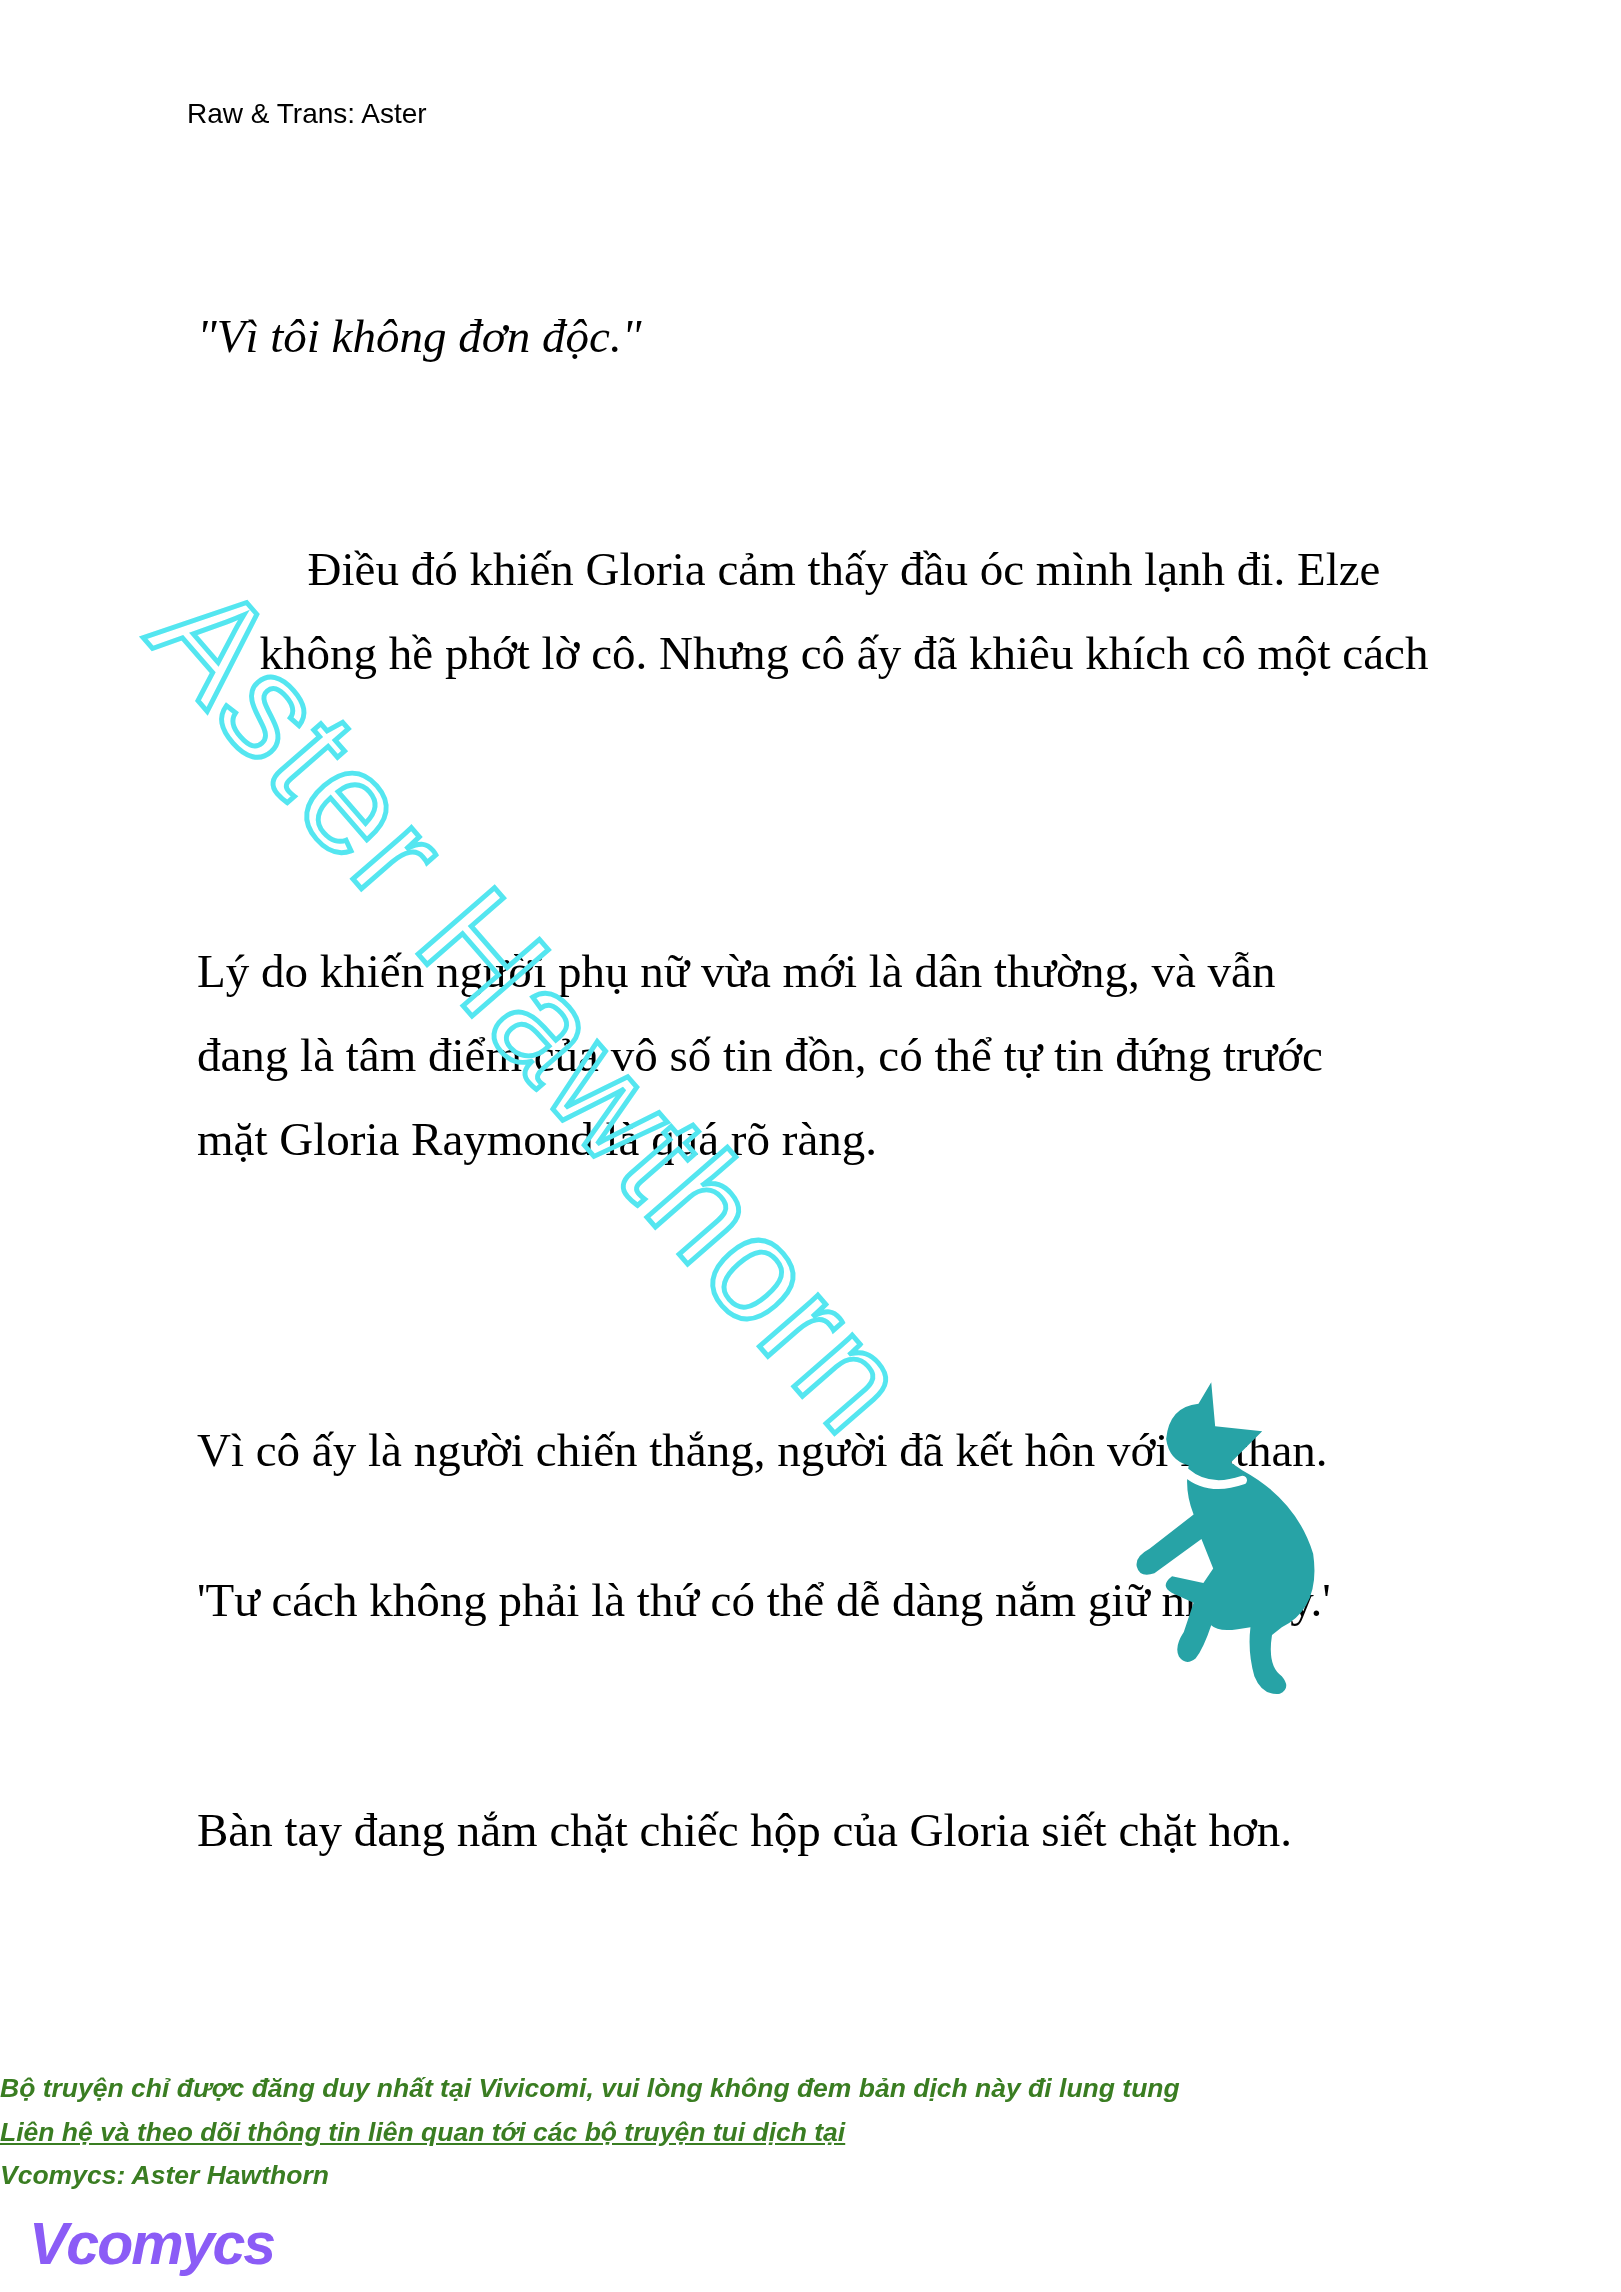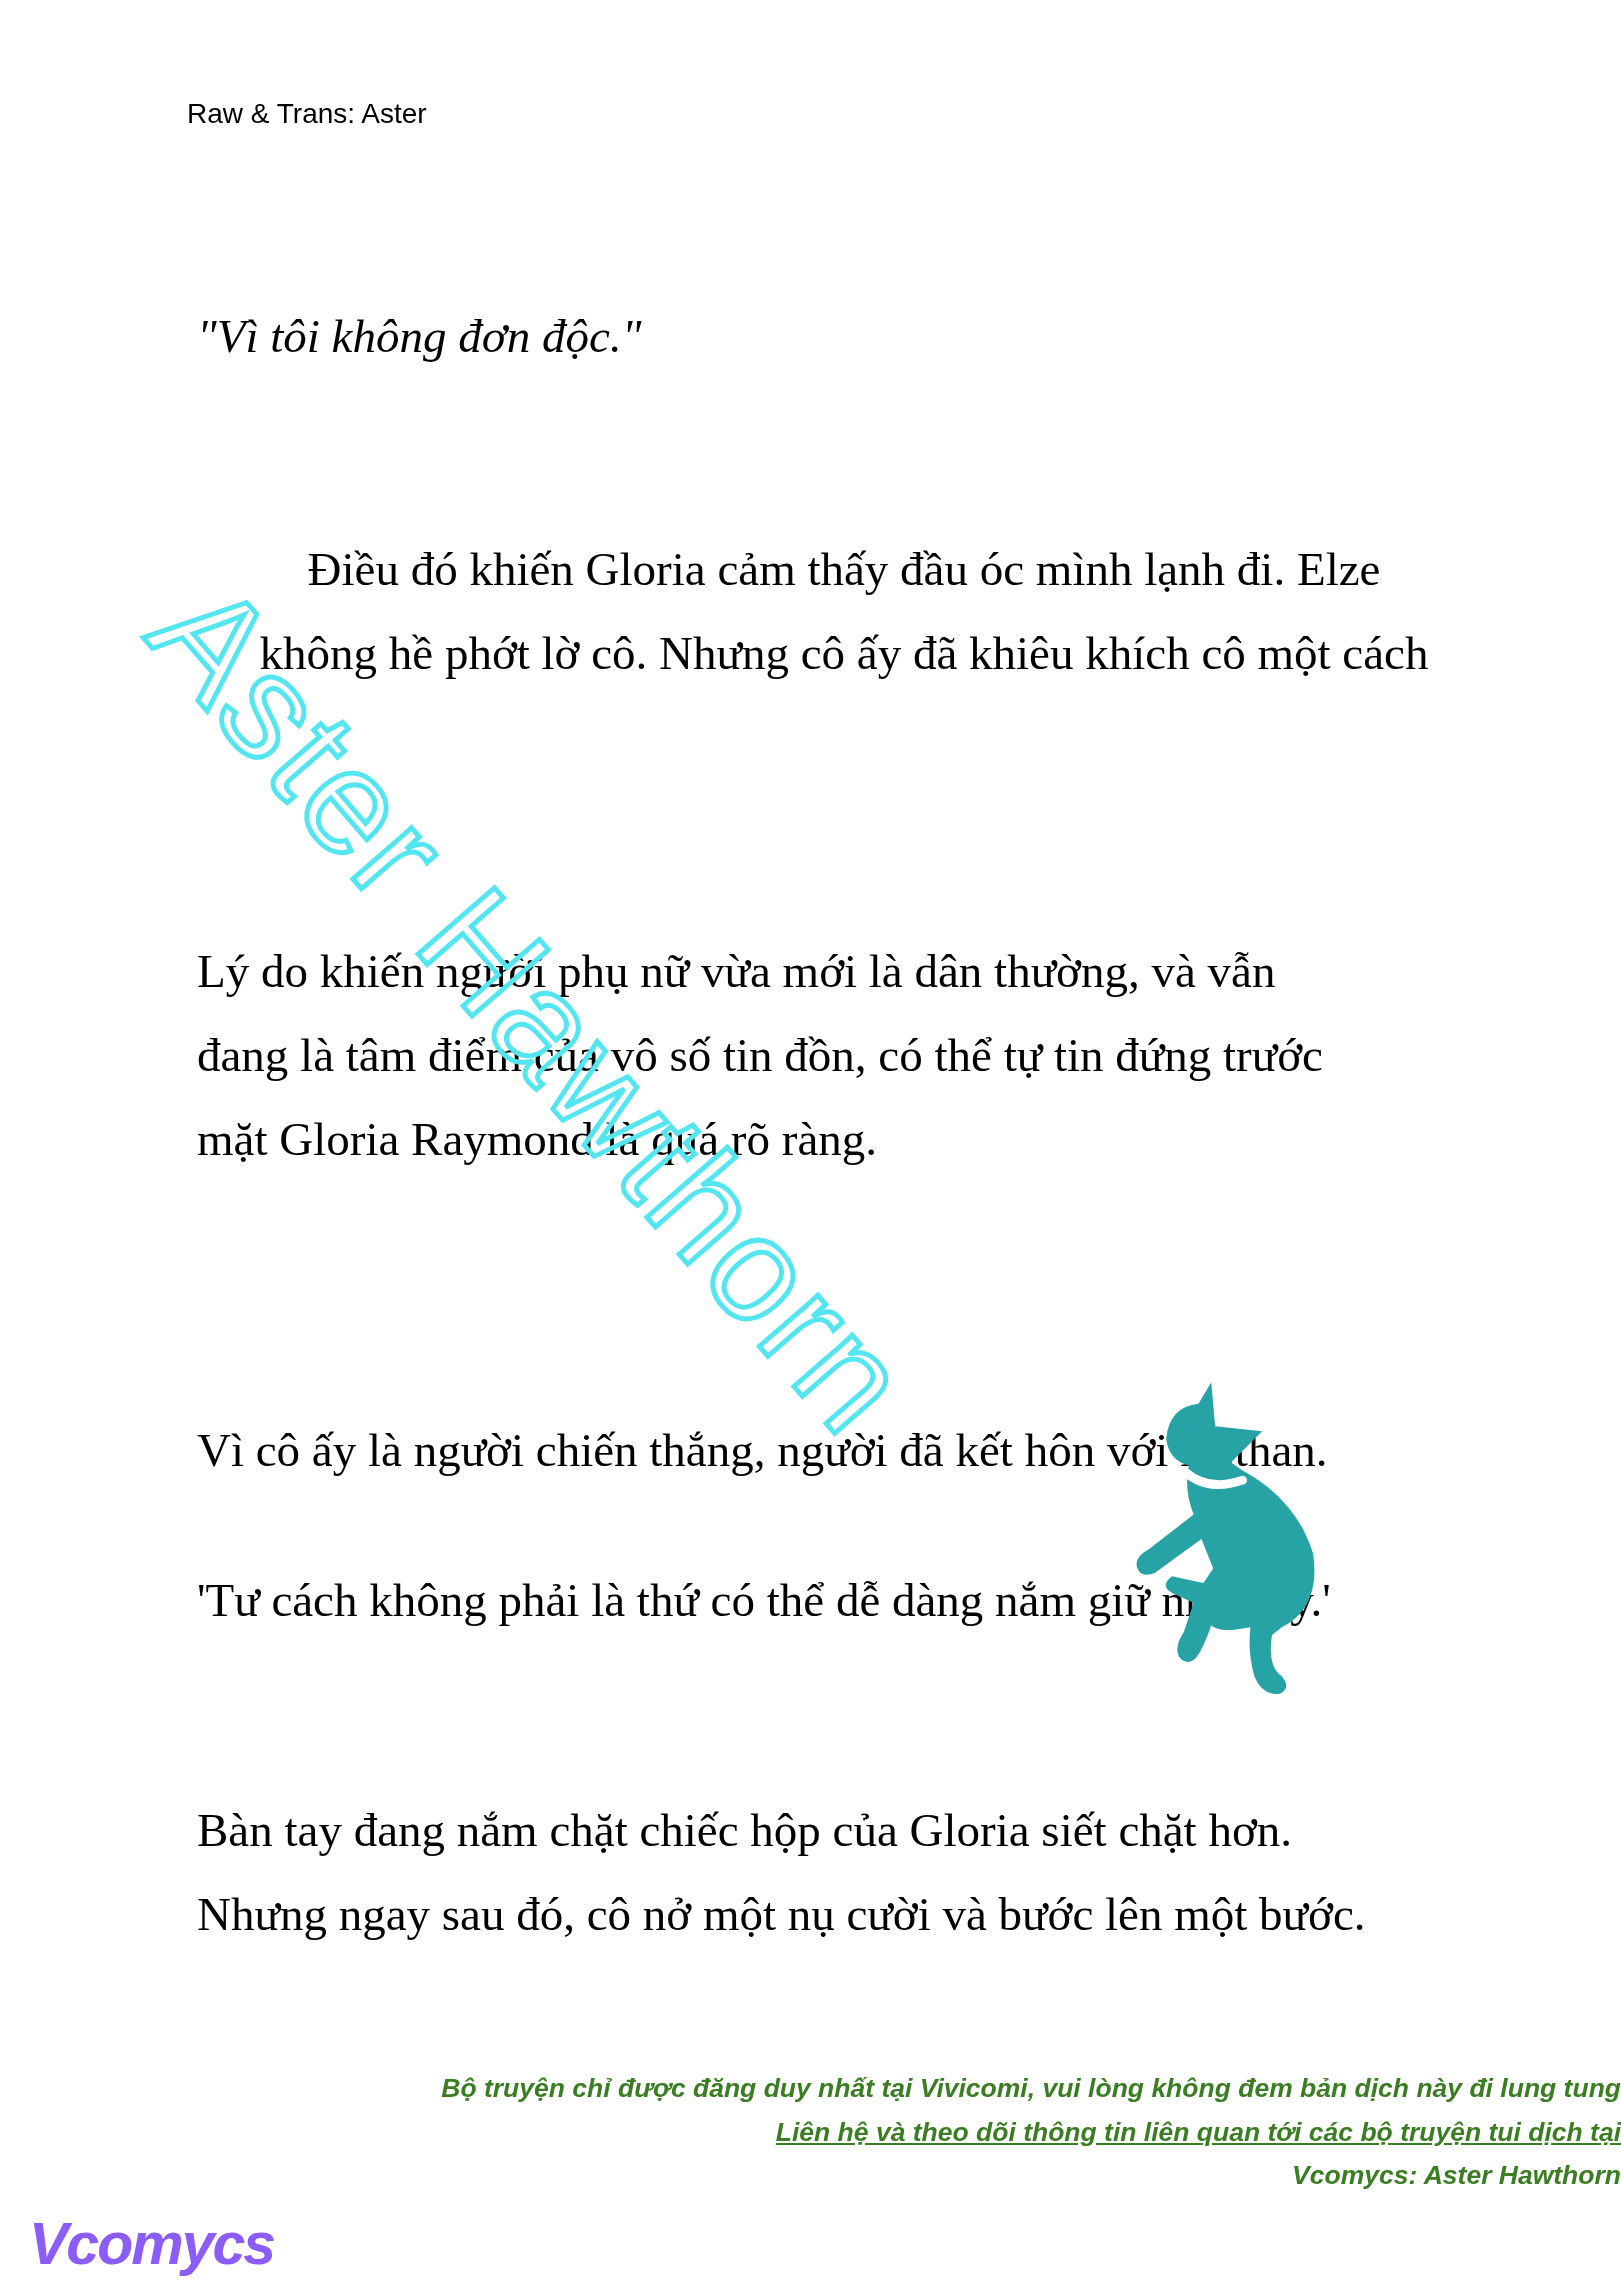--- a/index.html
+++ b/index.html
@@ -3,21 +3,21 @@
 <meta charset="utf-8">
 <style>
   html, body { margin:0; padding:0; background:#ffffff; }
   body { width:1621px; height:2293px; position:relative; overflow:hidden; }
   .header { position:absolute; left:187px; top:98px; font-family:"Liberation Sans", sans-serif; font-size:28px; color:#000; }
   .para { position:absolute; left:197px; font-family:"Liberation Serif", serif; font-size:47px; color:#000; line-height:84px; width:1294px; }
   .quote { font-style:italic; }
   .watermark { position:absolute; left:167px; top:980px; transform-origin:0 0; transform:rotate(49deg) translate(0,0);
     font-family:"Liberation Sans", sans-serif; font-size:147px; color:transparent; -webkit-text-stroke:4.9px #54e6f0; white-space:nowrap; letter-spacing:3.9px; }
   .cat { position:absolute; left:1125px; top:1382px; width:196px; height:314px; }
-  .footer { position:absolute; left:0; width:1621px; text-align:right; font-family:"Liberation Sans", sans-serif; font-weight:bold; font-style:italic; font-size:26.5px; color:#3a7d22; }
+  .footer { position:absolute; left:0; width:1621px; text-align:left; font-family:"Liberation Sans", sans-serif; font-weight:bold; font-style:italic; font-size:26.5px; color:#3a7d22; }
   .logo { position:absolute; left:29px; top:2210px; font-family:"Liberation Sans", sans-serif; font-weight:bold; font-style:italic; font-size:59px; color:#8b5cf6; letter-spacing:-2px; }
 </style>
 </head>
 <body>
 
 <div class="header">Raw &amp; Trans: Aster</div>
 
 <div class="para quote" style="top:294px;">"Vì tôi không đơn độc."</div>
 
 <div class="para" style="top:527px;text-align:center;">
@@ -34,21 +34,20 @@
 <div class="para" style="top:1408px;">
   <div>Vì cô ấy là người chiến thắng, người đã kết hôn với Nathan.</div>
 </div>
 
 <div class="para" style="top:1558px;">
   <div>'Tư cách không phải là thứ có thể dễ dàng nắm giữ như vậy.'</div>
 </div>
 
 <div class="para" style="top:1788px;">
   <div>Bàn tay đang nắm chặt chiếc hộp của Gloria siết chặt hơn.</div>
-  <div>Nhưng ngay sau đó, cô nở một nụ cười và bước lên một bước.</div>
 </div>
 
 <div class="watermark" style="left:245px; top:549px;">Aster Hawthorn</div>
 
 <svg class="cat" viewBox="0 0 200 320">
   <g fill="#27a3a6">
     <path d="M88 0 L92 45 L140 50 L108 82 L120 90 Q175 120 192 175 Q200 230 160 250 L150 258 Q145 290 160 300 Q170 312 158 318 Q140 320 132 300 Q125 275 128 250 L115 252 Q95 255 88 248 Q80 272 72 282 Q62 290 55 280 Q50 270 60 255 L70 225 L48 215 Q35 208 48 198 L80 205 L90 190 L78 160 L30 195 Q15 200 12 188 Q10 178 25 170 L70 135 Q60 110 65 85 Q45 80 42 58 Q45 25 75 22 Z"></path>
   </g>
   <path d="M62 92 Q85 112 120 100" stroke="#ffffff" stroke-width="9" fill="none" stroke-linecap="round"></path>
 </svg>

